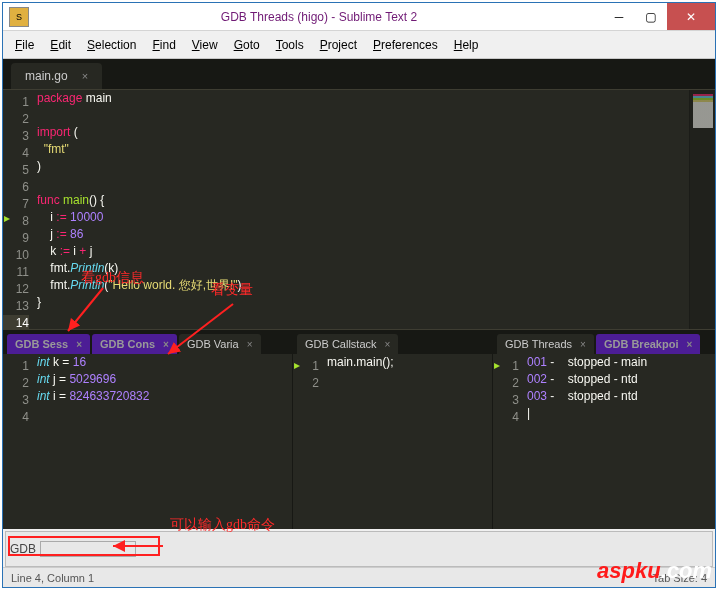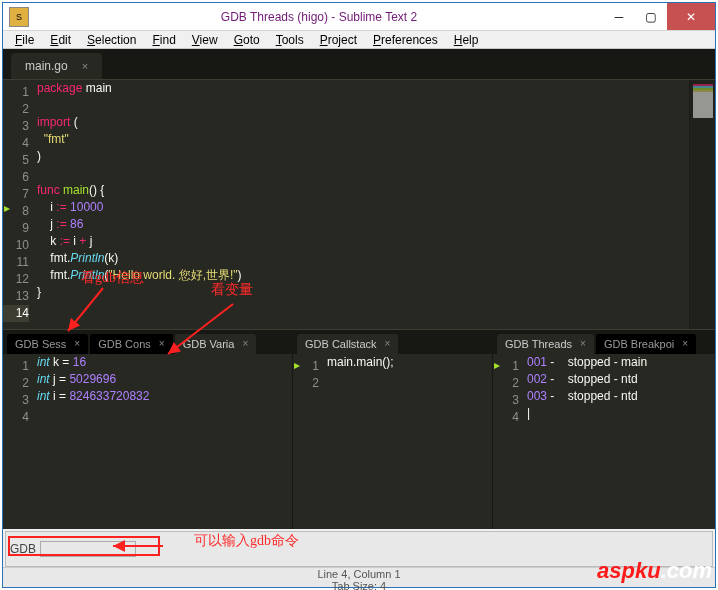--- a/index.html
+++ b/index.html
@@ -4,55 +4,55 @@
 <style>
   * { margin: 0; padding: 0; box-sizing: border-box; font-family: "Segoe UI", Tahoma, sans-serif; }
   body { width: 718px; height: 590px; background: #fff; position: relative; overflow: hidden; }
   .window { width: 714px; height: 586px; border: 1px solid #2a72b5; position: absolute; left: 2px; top: 2px; background: #f0f0f0; display: flex; flex-direction: column; }
   .titlebar { height: 28px; background: #fff; display: flex; align-items: center; border-bottom: 1px solid #d4d4d4; }
   .titlebar .icon { width: 20px; height: 20px; margin: 0 6px; background: #e0b040; border: 1px solid #888; display: flex; align-items: center; justify-content: center; font-size: 9px; }
   .titlebar .title { flex: 1; text-align: center; font-size: 12px; color: #701a75; }
   .winbtns { display: flex; height: 100%; }
   .winbtn { width: 32px; display: flex; align-items: center; justify-content: center; font-size: 12px; }
   .winbtn.close { background: #c75050; color: #fff; width: 48px; }
-  .menubar { height: 18px; background: #f0f0f0; display: flex; align-items: center; padding: 0 4px; font-size: 12px; border-bottom: 1px solid #c8c8c8; }
+  .menubar { height: 28px; background: #f0f0f0; display: flex; align-items: center; padding: 0 4px; font-size: 12px; border-bottom: 1px solid #c8c8c8; }
   .menubar span { padding: 2px 8px; cursor: default; }
   .menubar span u { text-decoration: underline; }
   .editor-area { flex: 1; background: #272822; display: flex; flex-direction: column; min-height: 0; }
   .tabs { height: 30px; display: flex; align-items: flex-end; background: #171814; padding-left: 8px; }
   .tab { background: #272822; color: #ccc; font-size: 12px; padding: 6px 14px; border-top-left-radius: 4px; border-top-right-radius: 4px; display: flex; align-items: center; gap: 14px; }
   .tab .x { color: #888; font-size: 11px; }
   .panes { flex: 1; display: flex; flex-direction: column; min-height: 0; }
   .pane-row { display: flex; border-top: 1px solid #3e3d32; min-height: 0; }
   .pane { display: flex; flex-direction: column; min-height: 0; border-right: 1px solid #171814; }
   .pane:last-child { border-right: none; }
   .pane-tabs { height: 24px; background: #171814; display: flex; align-items: flex-end; padding-left: 4px; gap: 2px; }
   .ptab { background: #272822; color: #ccc; font-size: 11px; padding: 4px 8px; border-top-left-radius: 3px; border-top-right-radius: 3px; display: flex; gap: 8px; align-items: center; white-space: nowrap; overflow: hidden; }
-  .ptab.inactive { background: #000000; color: #999; }
+  .ptab.inactive { background: #4c1d95; color: #999; font-weight: bold; }
   .ptab .x { color: #888; font-size: 10px; }
   .code { flex: 1; display: flex; background: #272822; overflow: hidden; position: relative; font-family: Consolas, monospace; font-size: 12px; line-height: 17px; }
   .gutter { width: 34px; text-align: right; padding: 4px 8px 4px 0; color: #8f908a; background: #272822; user-select: none; }
   .gutter .curln { background: #3e3d32; color: #ffffff; }
   .lines { flex: 1; padding: 0 0; color: #f8f8f2; white-space: pre; }
   .minimap { width: 26px; background: #20211c; border-left: 1px solid #1b1c18; position: relative; }
   .minimap .preview { position: absolute; top: 4px; right: 2px; width: 20px; height: 34px; background: linear-gradient(#f92672 0 2px,#66d9ef 2px 4px,#a6e22e 4px 6px,#e6db74 6px 8px,#f8f8f2 8px 100%); opacity: .55; }
   .tok-kw { color: #f92672; }
   .tok-pkg { color: #f8f8f2; }
   .tok-str { color: #e6db74; }
   .tok-fn { color: #a6e22e; }
   .tok-num { color: #ae81ff; }
   .tok-type { color: #66d9ef; font-style: italic; }
   .tok-op { color: #f92672; }
   .bp { position: absolute; left: 1px; width: 10px; height: 10px; color: #a6e22e; font-size: 12px; line-height: 10px; }
   .anno { position: absolute; color: #ff2a2a; font-size: 14px; font-family: SimSun, "Songti SC", serif; pointer-events: none; z-index: 10; }
   .arrow-red { position: absolute; z-index: 10; }
   .gdb-bar { height: 36px; background: #e8e8e8; display: flex; align-items: center; border: 1px solid #bbb; margin: 2px 2px 0 2px; font-size: 12px; }
   .gdb-lbl { padding: 0 4px; color: #444; }
   .gdb-input { flex: 0 0 96px; height: 16px; border: 1px solid #aaa; margin-right: 6px; }
-  .statusbar { height: 20px; background: #e8e8e8; color: #555; display: flex; align-items: center; justify-content: space-between; padding: 0 8px; font-size: 11px; border-top: 1px solid #ccc; flex-direction: column; }
+  .statusbar { height: 20px; background: #e8e8e8; color: #555; display: flex; align-items: center; justify-content: space-between; padding: 0 8px; font-size: 11px; border-top: 1px solid #ccc; }
   .watermark { position: absolute; right: 6px; bottom: 6px; color: #fff; font-family: Arial; z-index: 30; pointer-events: none; text-align: right; }
   .watermark .wm1 { font-size: 22px; font-weight: bold; font-style: italic; letter-spacing: 0; }
   .watermark .wm1 b { color: #ff1a1a; }
   .watermark .wm2 { font-size: 9px; color: #ccc; }
   .redbox { position: absolute; border: 2px solid #ff2020; z-index: 12; pointer-events: none; }
 </style>
 </head>
 <body>
 
 <div class="window">
@@ -217,17 +217,17 @@
 
 <div class="redbox" style="left:8px; top:536px; width:152px; height:20px;"></div>
 <svg class="arrow-red" style="left:108px; top:538px;" width="60" height="16">
   <defs>
       <marker id="ah3" markerWidth="8" markerHeight="8" refX="6" refY="3" orient="auto">
         <path d="M0,0 L6,3 L0,6 Z" fill="#ff2020"></path>
       </marker>
     </defs>
   <line x1="55" y1="8" x2="5" y2="8" stroke="#ff2020" stroke-width="2" marker-end="url(#ah3)"></line>
 </svg>
-<div class="anno" style="left:170px; top:532px;margin-left:24px;">可以输入gdb命令</div>
+<div class="anno" style="left:170px; top:516px;">可以输入gdb命令</div>
 
 <div class="watermark">
   <div class="wm1"><b>aspku</b><span style="color:#fff">.com</span></div>
 </div>
 
 </body></html>

